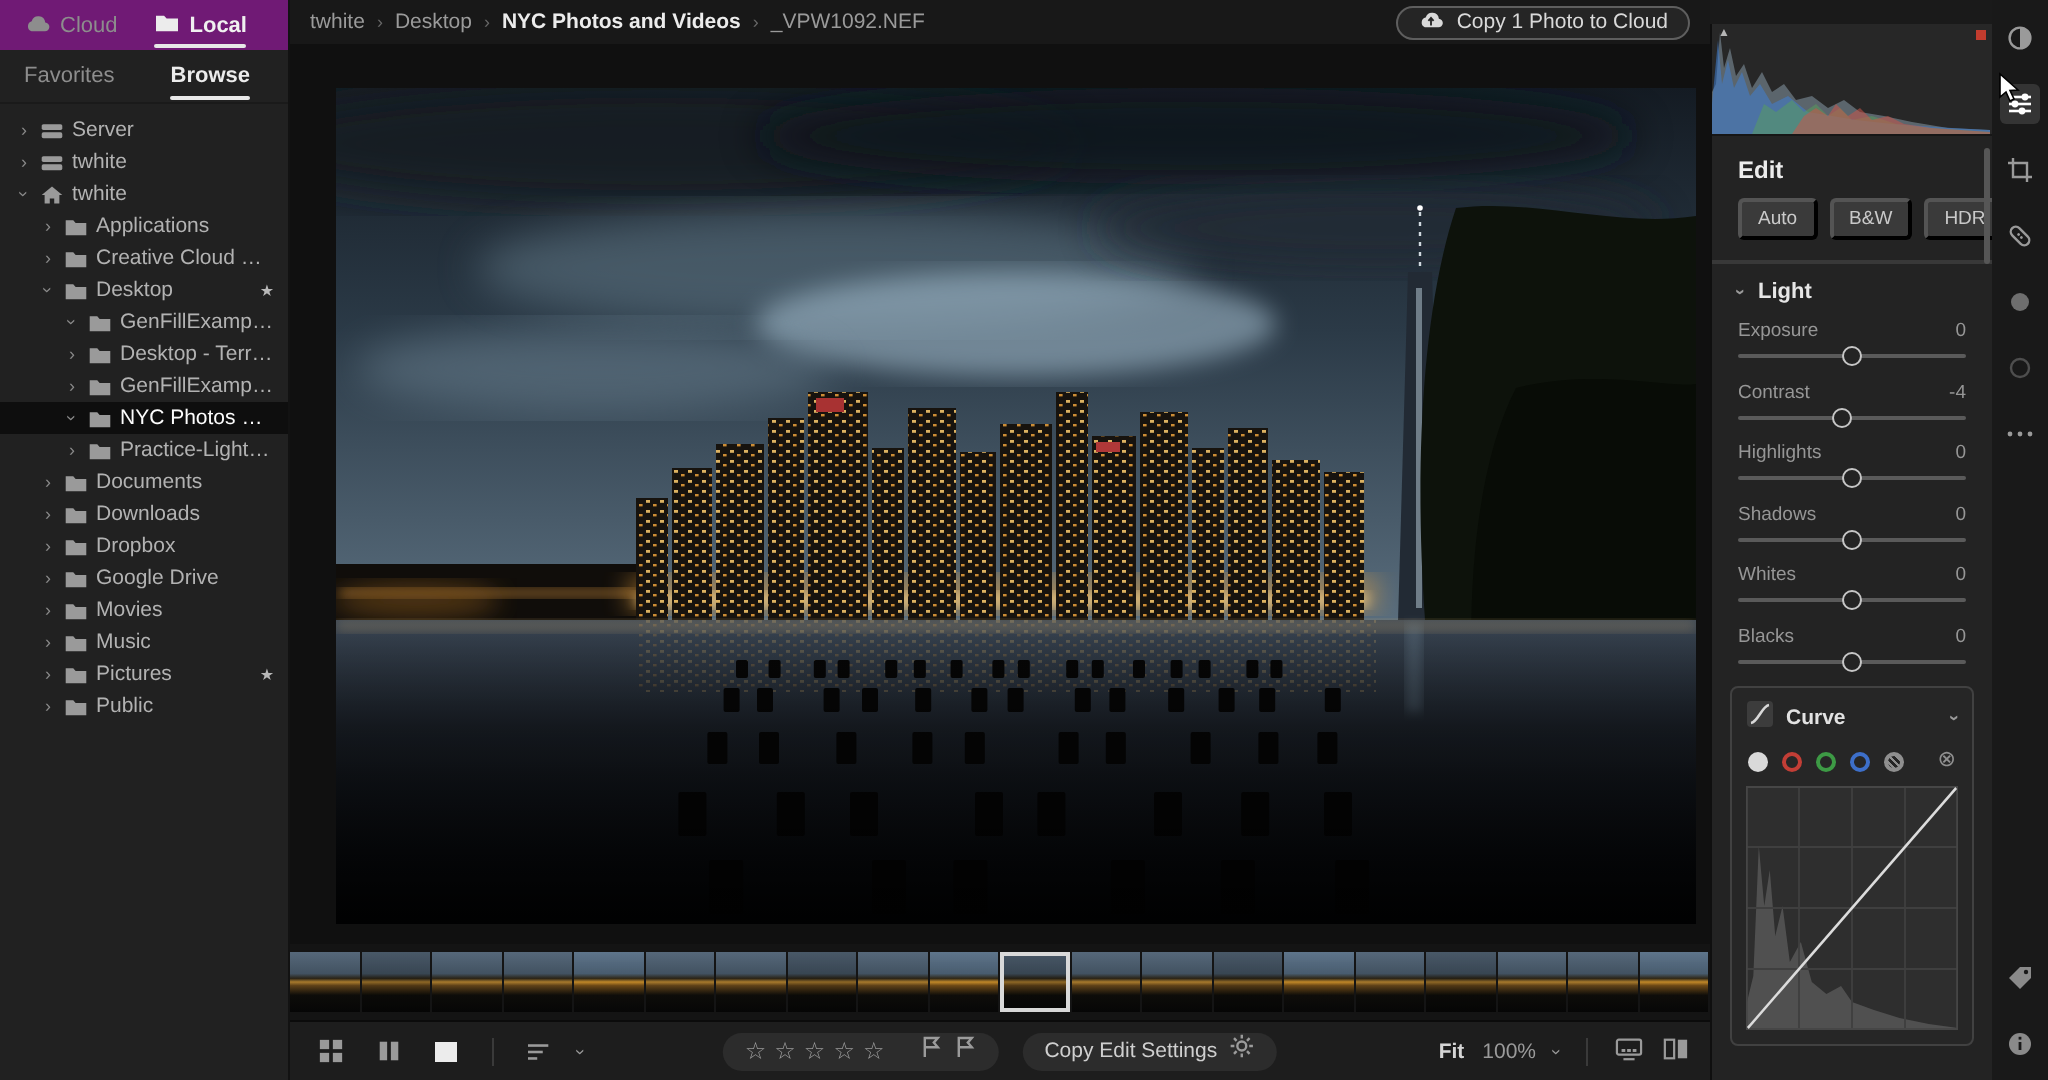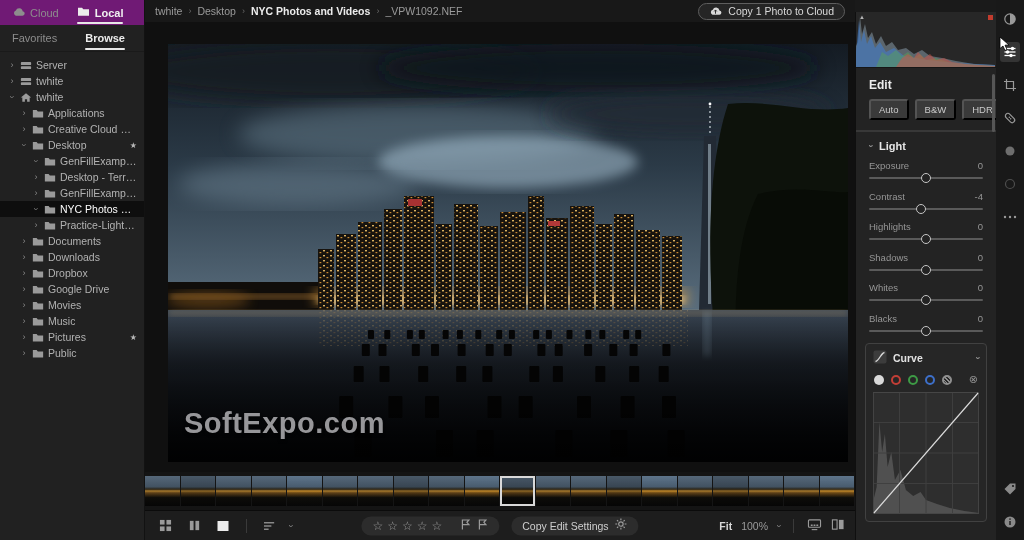--- a/index.html
+++ b/index.html
@@ -462,21 +462,20 @@
               <rect x="494.0" y="352" width="14" height="22" rx="1"></rect>
               <rect x="186.6" y="386" width="17" height="27" rx="1"></rect>
               <rect x="268.0" y="386" width="17" height="27" rx="1"></rect>
               <rect x="308.7" y="386" width="17" height="27" rx="1"></rect>
               <rect x="387.4" y="386" width="17" height="27" rx="1"></rect>
               <rect x="442.4" y="386" width="17" height="27" rx="1"></rect>
               <rect x="499.6" y="386" width="17" height="27" rx="1"></rect>
             </g>
           <rect x="0" y="266" width="680" height="152" fill="url(#waterfade)"></rect>
         </svg>
-        <div class="watermark">SoftExpo.com</div>
       </div>
     </div>
 
     <div class="filmstrip">
         <div class="thumb"></div>
         <div class="thumb v1"></div>
         <div class="thumb"></div>
         <div class="thumb"></div>
         <div class="thumb v1 v2"></div>
         <div class="thumb"></div>

